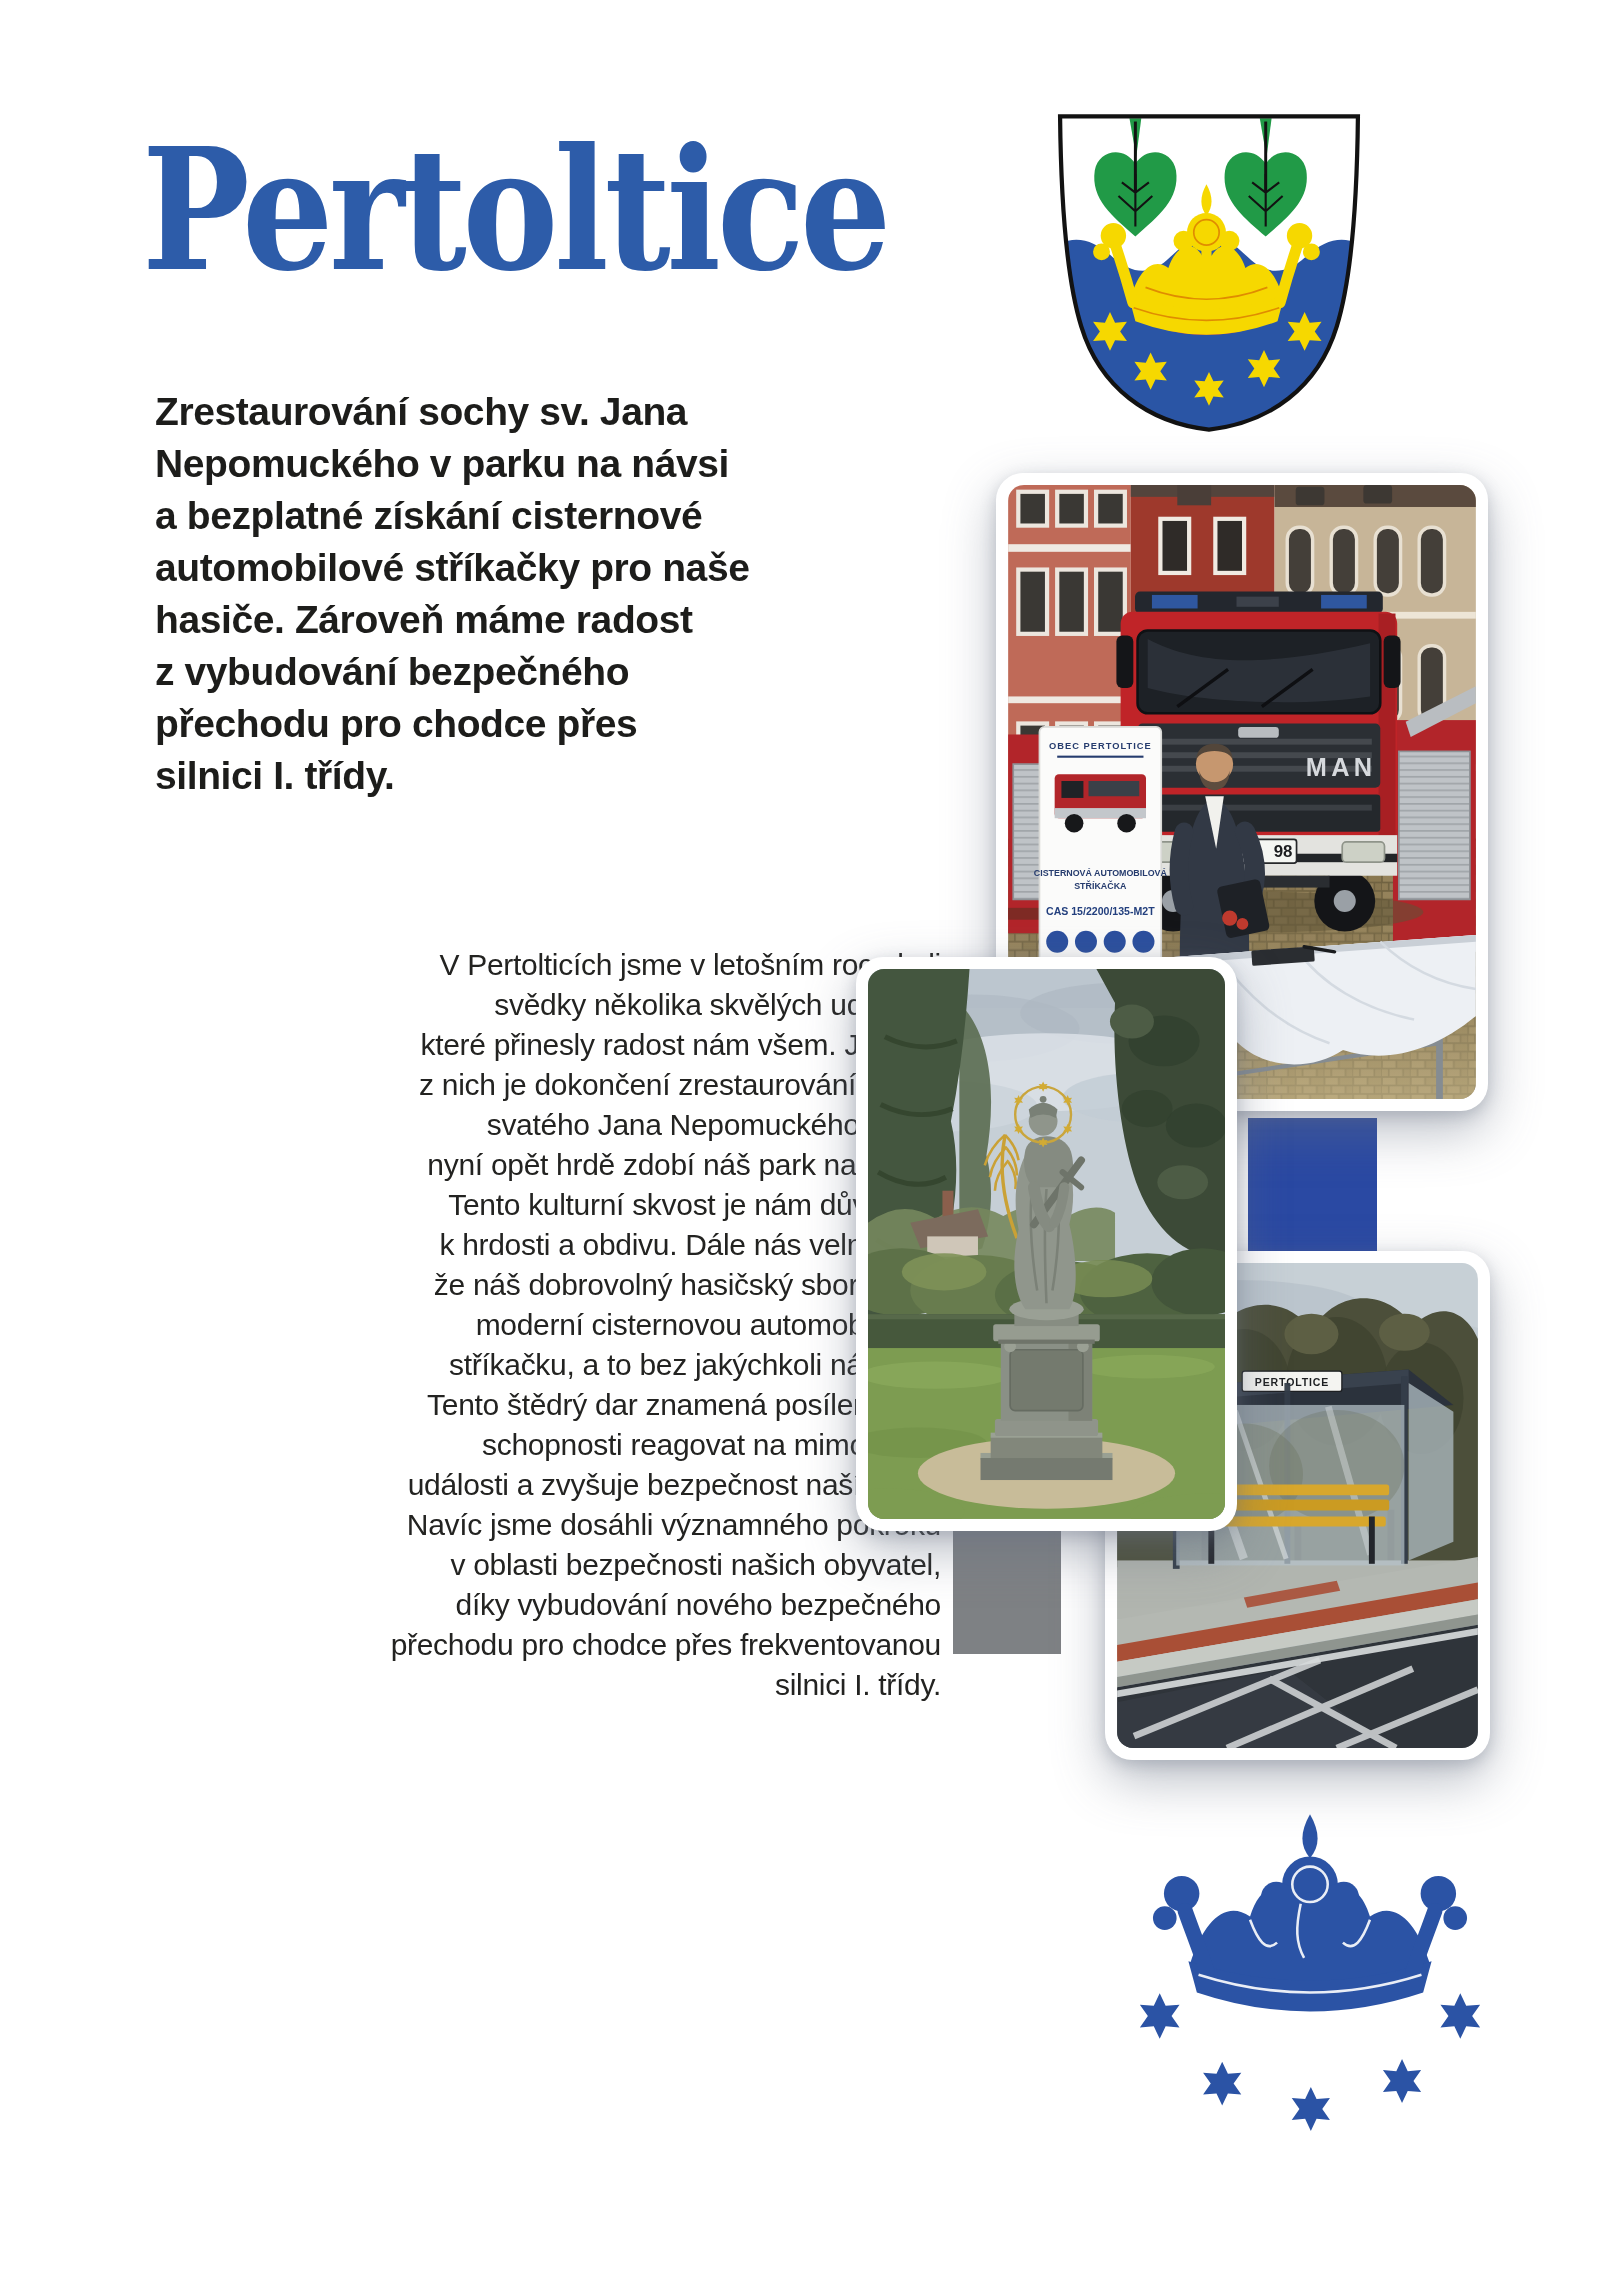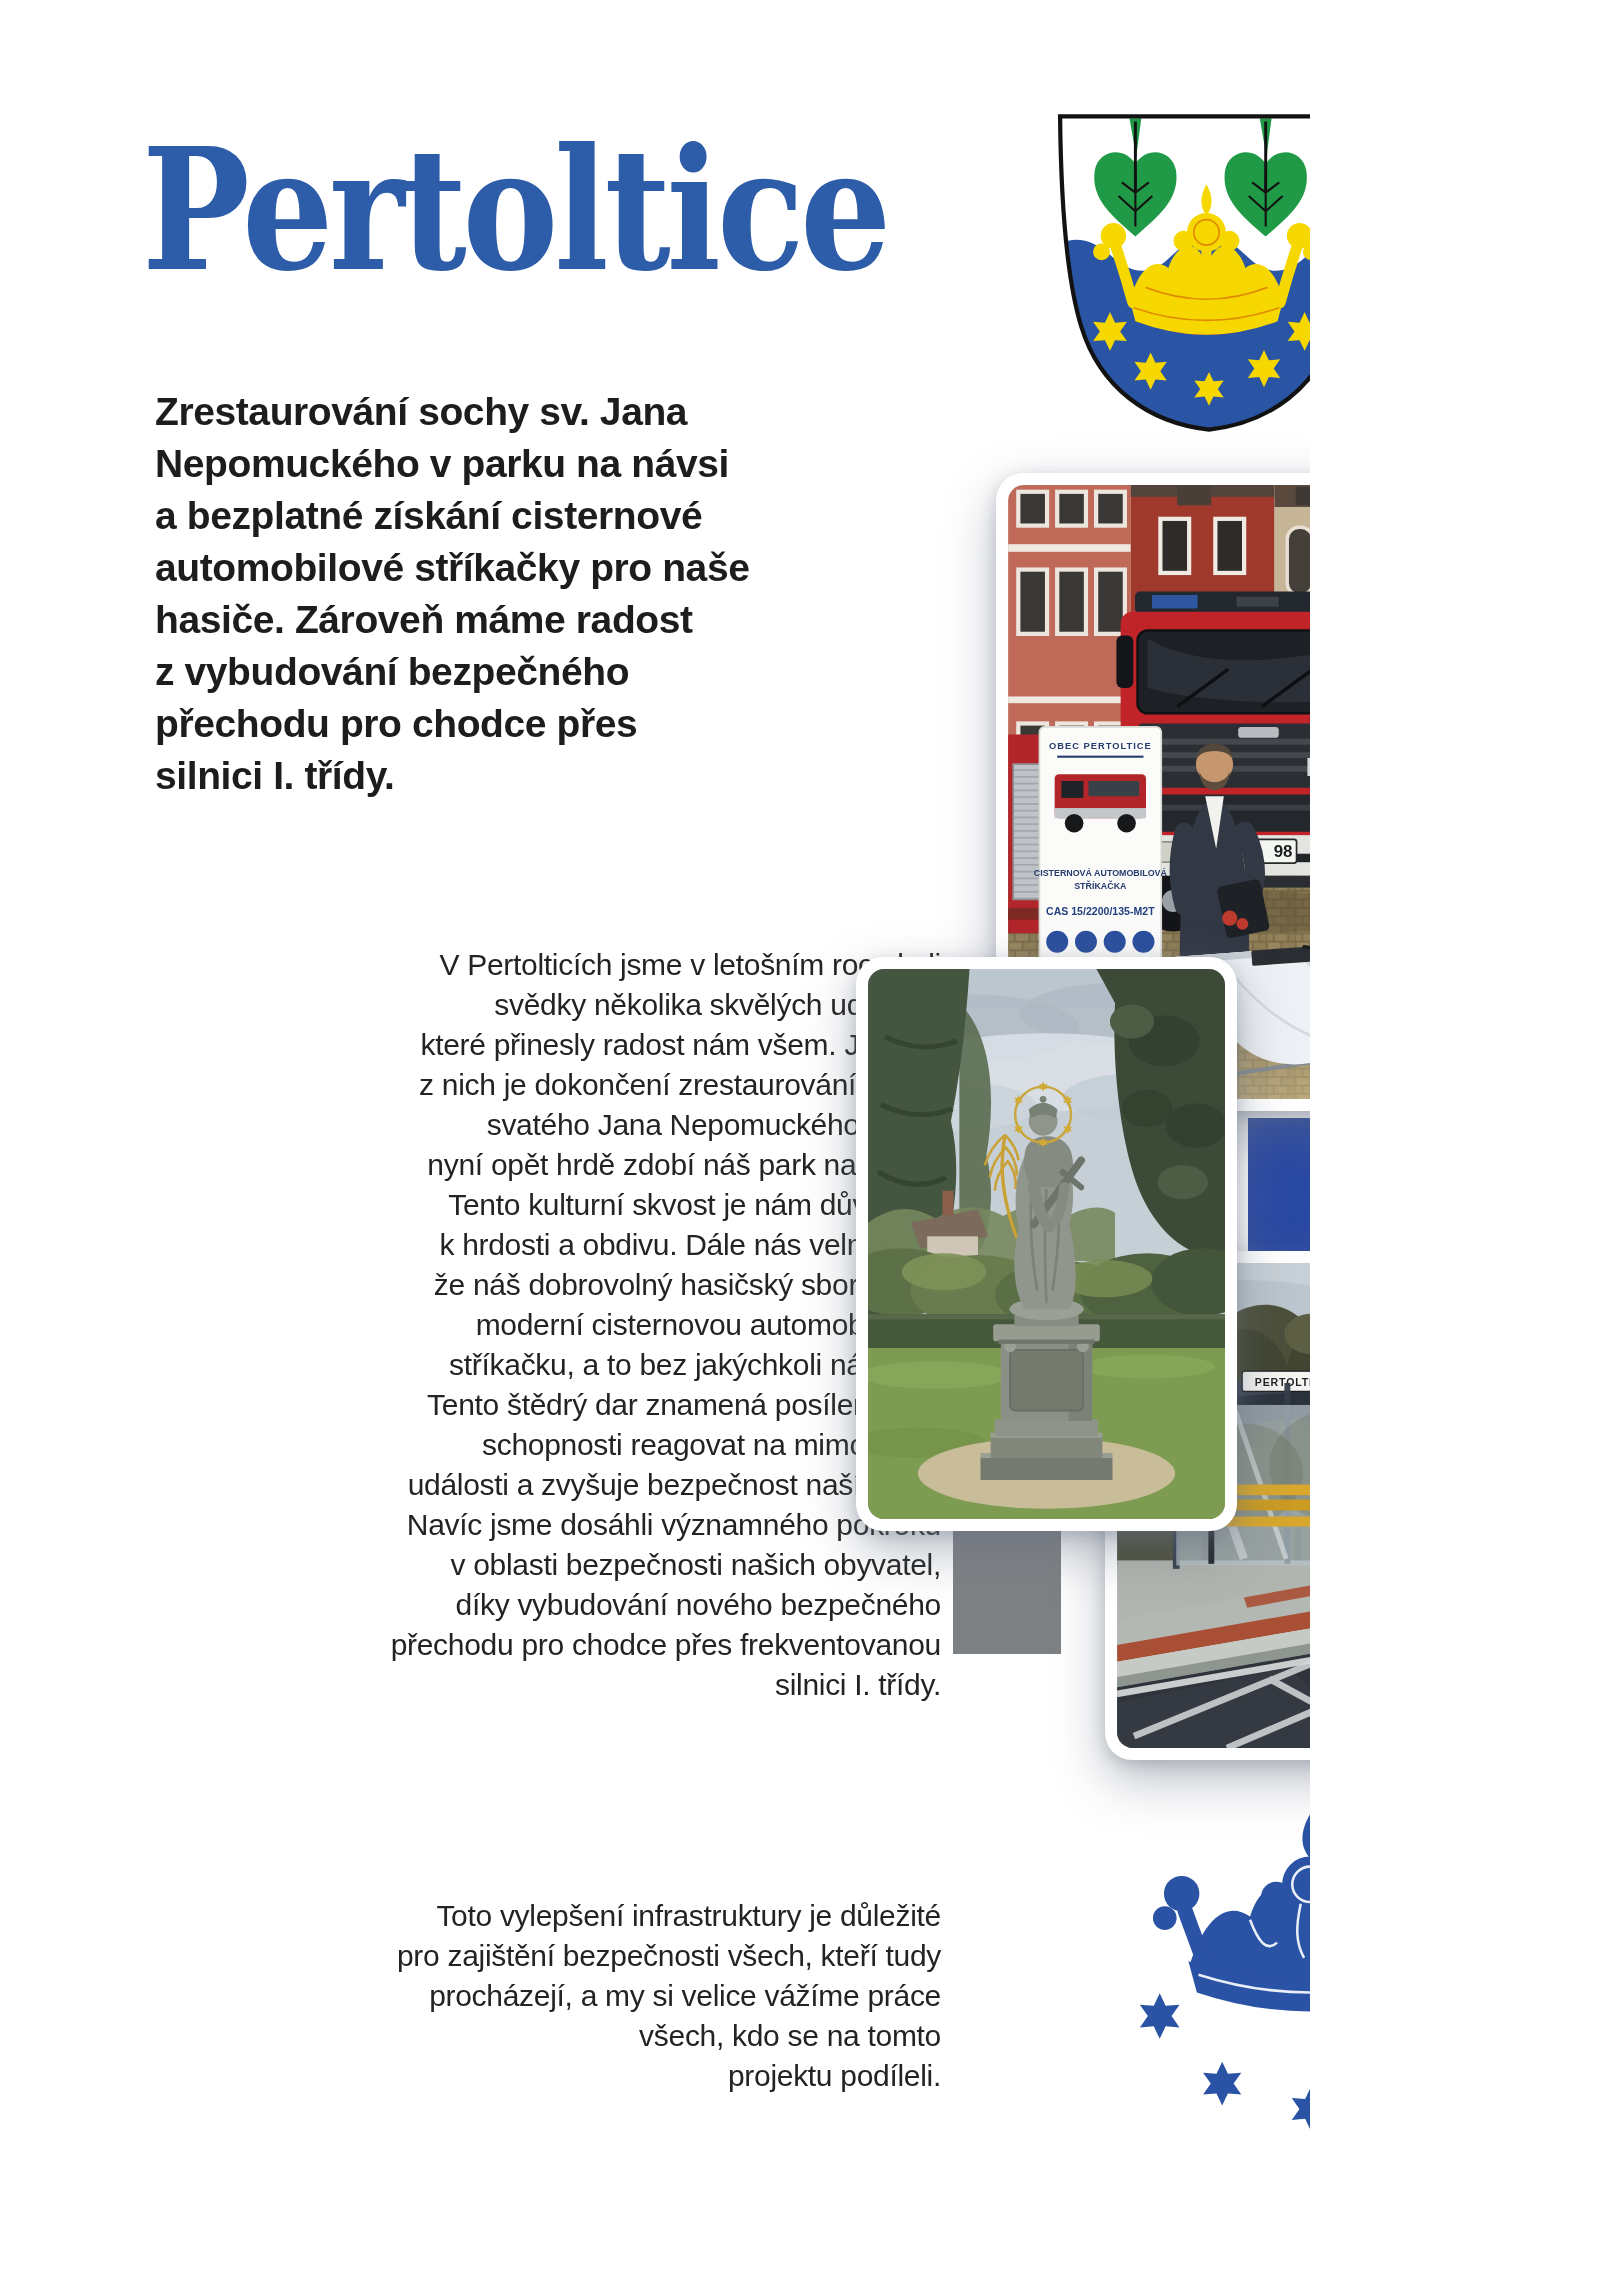--- a/index.html
+++ b/index.html
@@ -1,17 +1,17 @@
 <!DOCTYPE html>
 <html lang="cs" style="font-size:13.5px"><head>
 <meta charset="utf-8">
 <title>Pertoltice</title>
 <style>
   html,body{margin:0;padding:0;background:#ffffff;}
-  .page{position:relative;width:1310px;height:2295px;background:#ffffff;overflow:hidden;
+  .page{position:relative;width:1623px;height:2295px;background:#ffffff;overflow:hidden;
         font-family:"Liberation Sans",sans-serif;color:#1f1f1d;}
   .page-title{position:absolute;left:142px;top:125px;margin:0;
         font-family:"DejaVu Serif",serif;font-weight:700;font-size:169px;line-height:1;
         letter-spacing:-5px;color:#2d5ca9;transform:scaleX(0.85);transform-origin:left top;
         white-space:nowrap;}
   .intro{position:absolute;left:155px;top:386px;width:829px;margin:0;
         font-size:39px;line-height:52px;font-weight:700;letter-spacing:-0.4px;
         white-space:pre-line;color:#1d1d1b;}
   .bodytext{position:absolute;left:155px;width:786px;margin:0;
         font-size:30px;line-height:40px;letter-spacing:-0.3px;
@@ -107,25 +107,20 @@
 moderní cisternovou automobilovou
 stříkačku, a to bez jakýchkoli nákladů.
 Tento štědrý dar znamená posílení naší
 schopnosti reagovat na mimořádné
 události a zvyšuje bezpečnost naší obce.
 Navíc jsme dosáhli významného pokroku
 v oblasti bezpečnosti našich obyvatel,
 díky vybudování nového bezpečného
 přechodu pro chodce přes frekventovanou
 silnici I. třídy.</p>
-  <p class="bodytext" id="body2">Toto vylepšení infrastruktury je důležité
-pro zajištění bezpečnosti všech, kteří tudy
-procházejí, a my si velice vážíme práce
-všech, kdo se na tomto
-projektu podíleli.</p>
 
   <div class="accent" id="accent-blue"></div>
   <div class="accent" id="accent-gray"></div>
 
   <figure class="photo" id="photo-firetruck">
     <svg viewBox="0 0 553 726">
       <defs>
         <pattern id="cobbles" width="34" height="20" patternUnits="userSpaceOnUse">
           <rect width="34" height="20" fill="#6f6140"></rect>
           <rect x="1" y="1" width="15" height="8" fill="#97845c"></rect>

